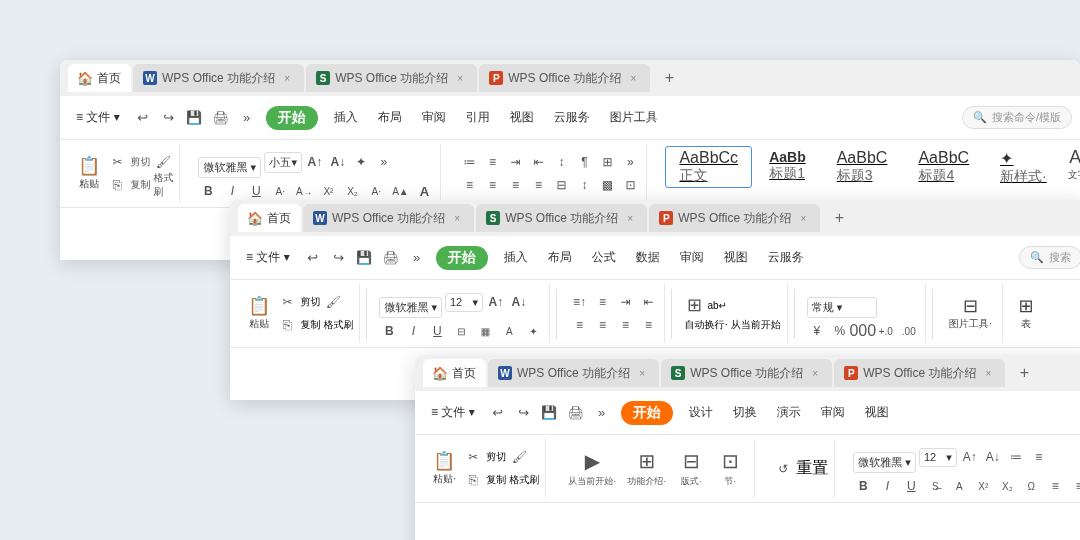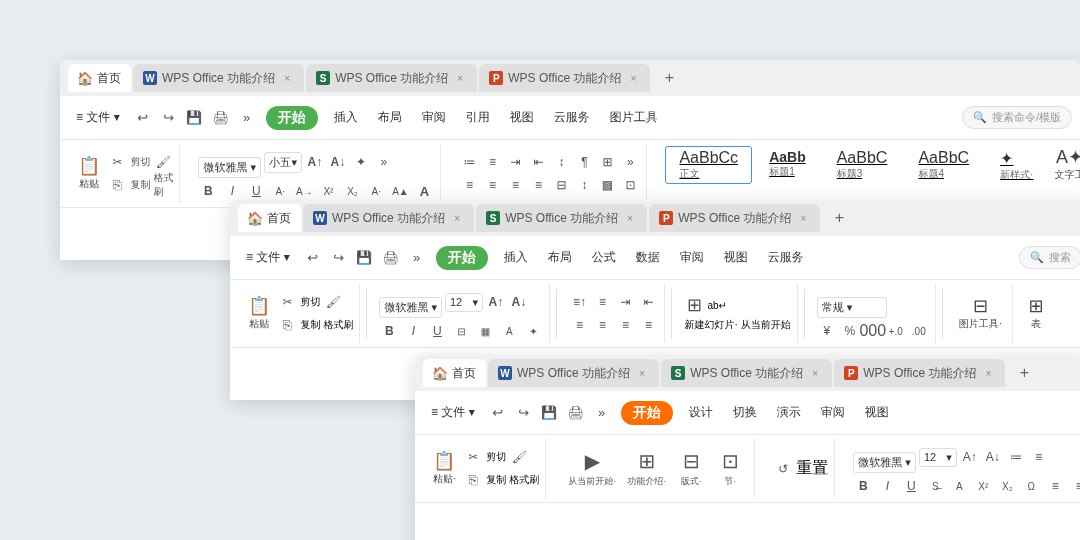--- a/index.html
+++ b/index.html
@@ -238,21 +238,21 @@
       display: flex;
       flex-direction: column;
       padding: 2px 13px;
       cursor: pointer;
       border-radius: 3px;
       min-width: 45px;
       border: 1px solid transparent;
       text-decoration: underline;
     }
     .style-preview .preview-text { font-size: 16px; color: #333; }
-    .style-preview .preview-label { font-size: 10px; color: #666; }
+    .style-preview .preview-label { font-size: 14px; color: #666; }
     .style-preview.active { border-color: #4a90e2; }
 
     .divider-v {
       width: 1px;
       height: 50px;
       background: #e0e0e0;
       margin: 0 4px;
     }
 
     .bold-format { font-weight: bold; font-size: 12px; }
@@ -554,21 +554,21 @@
     </div>
 
     <div class="divider-v"></div>
 
     <div class="ribbon-group">
       <div class="ribbon-row">
         <span class="rbn-icon" style="font-size:18px;">⊞</span>
         <span style="font-size:10px;">ab↵</span>
       </div>
       <div class="ribbon-row">
-        <span style="font-size:10px;">新建幻灯片·</span>
+        <span style="font-size:10px;">自动换行·</span>
         <span style="font-size:10px;">从当前开始</span>
       </div>
     </div>
 
     <div class="divider-v"></div>
 
     <div class="ribbon-group">
       <div class="ribbon-row">
         <div class="font-select" style="width:70px;">
           <span>常规</span>

